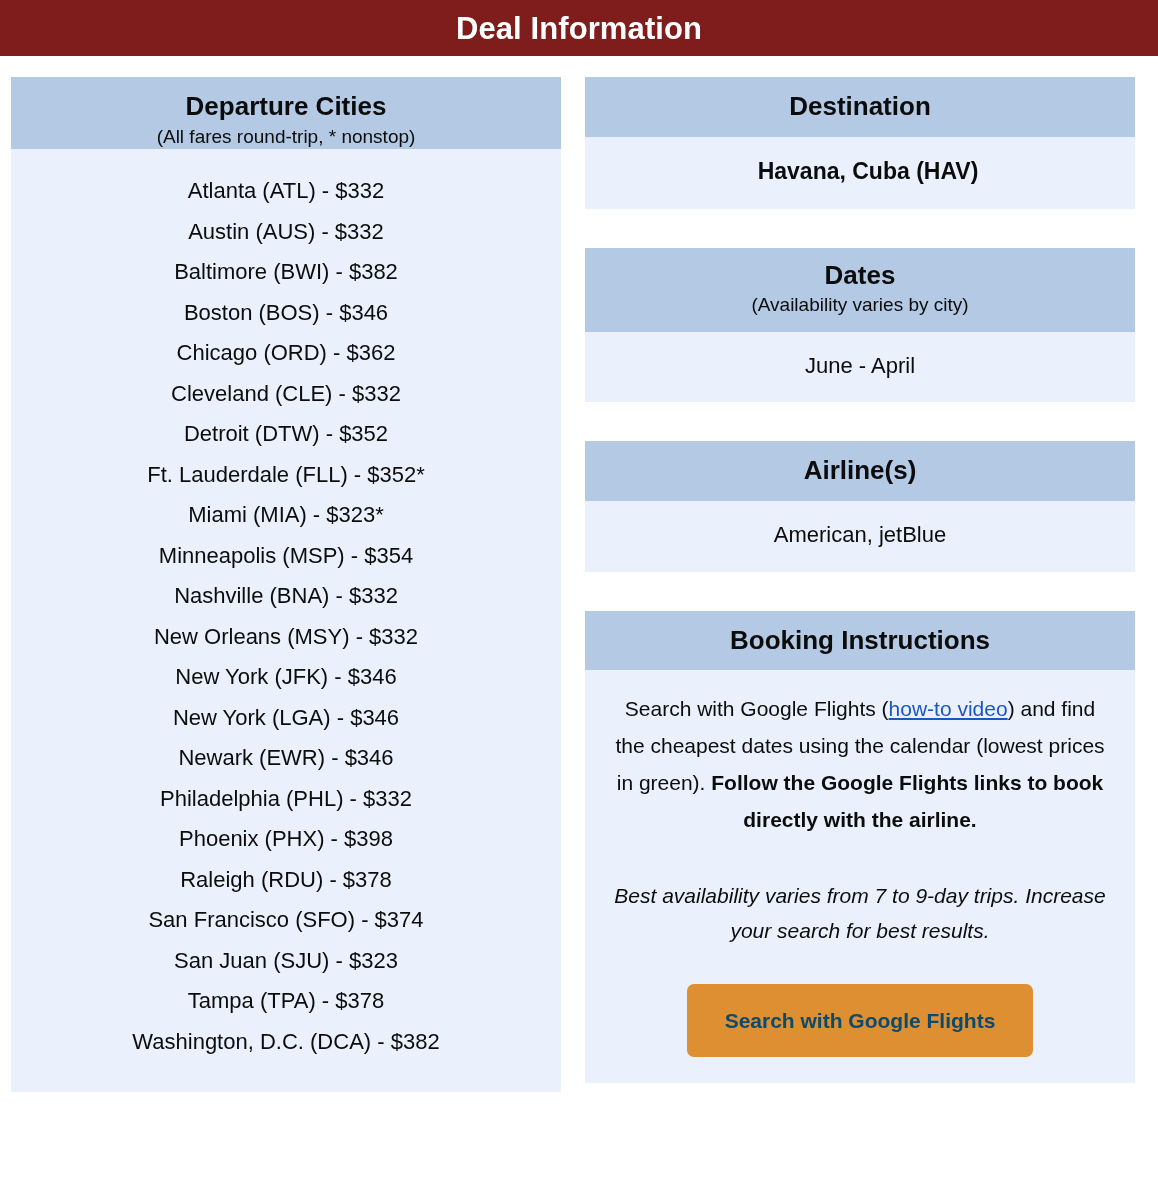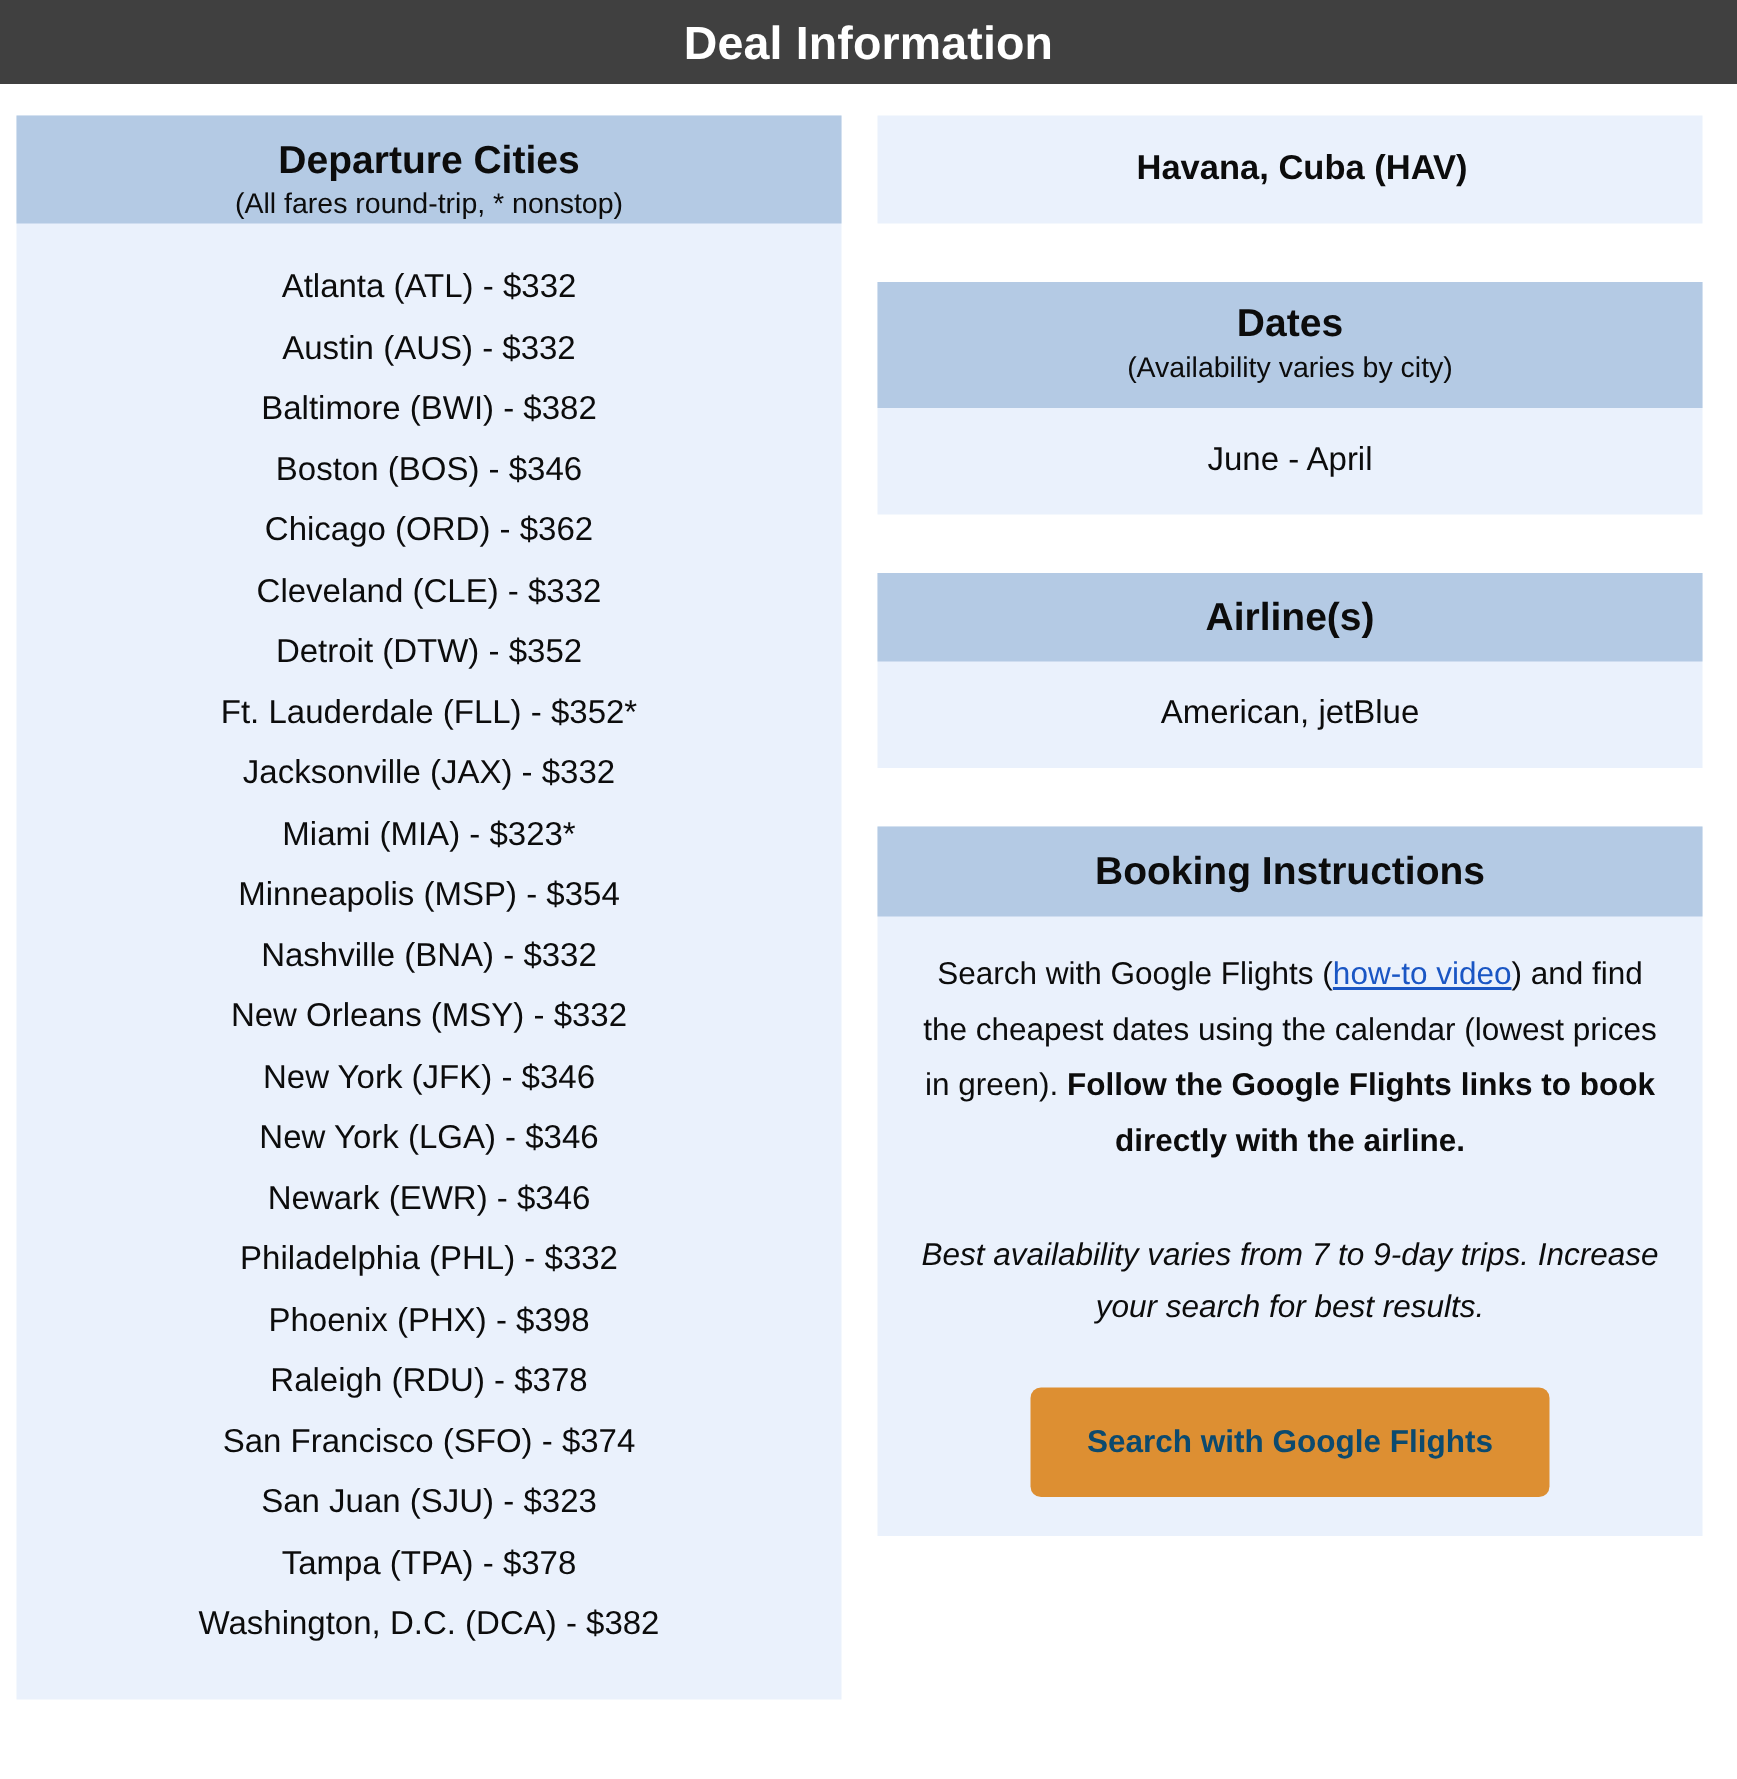--- a/index.html
+++ b/index.html
@@ -19,21 +19,21 @@
     position: relative;
     width: 1158px;
     height: 1186px;
     box-sizing: border-box;
   }
 
   
   .title-bar {
     width: 100%;
     height: 56px;
-    background: #404040;
+    background: #7f1d1d;
     display: flex;
     align-items: center;
     justify-content: center;
   }
   .title-bar .title-text {
     color: #ffffff;
     font-size: 31px;
     font-weight: bold;
     letter-spacing: 0.1px;
     line-height: 1;
@@ -177,21 +177,20 @@
         </div>
         <div class="panel-body dep-body">
           <div class="dep-item">Atlanta (ATL) - $332</div>
           <div class="dep-item">Austin (AUS) - $332</div>
           <div class="dep-item">Baltimore (BWI) - $382</div>
           <div class="dep-item">Boston (BOS) - $346</div>
           <div class="dep-item">Chicago (ORD) - $362</div>
           <div class="dep-item">Cleveland (CLE) - $332</div>
           <div class="dep-item">Detroit (DTW) - $352</div>
           <div class="dep-item">Ft. Lauderdale (FLL) - $352*</div>
-          <div class="dep-item">Jacksonville (JAX) - $332</div>
           <div class="dep-item">Miami (MIA) - $323*</div>
           <div class="dep-item">Minneapolis (MSP) - $354</div>
           <div class="dep-item">Nashville (BNA) - $332</div>
           <div class="dep-item">New Orleans (MSY) - $332</div>
           <div class="dep-item">New York (JFK) - $346</div>
           <div class="dep-item">New York (LGA) - $346</div>
           <div class="dep-item">Newark (EWR) - $346</div>
           <div class="dep-item">Philadelphia (PHL) - $332</div>
           <div class="dep-item">Phoenix (PHX) - $398</div>
           <div class="dep-item">Raleigh (RDU) - $378</div>
@@ -199,20 +198,23 @@
           <div class="dep-item">San Juan (SJU) - $323</div>
           <div class="dep-item">Tampa (TPA) - $378</div>
           <div class="dep-item">Washington, D.C. (DCA) - $382</div>
         </div>
       </div>
     </div>
 
     <div class="col-right">
 
       <div class="panel">
+        <div class="panel-head right-head-single">
+          <span class="head-title">Destination</span>
+        </div>
         <div class="panel-body value-strong">Havana, Cuba (HAV)</div>
       </div>
 
       <div class="panel">
         <div class="panel-head">
           <span class="head-title">Dates</span>
           <span class="head-sub">(Availability varies by city)</span>
         </div>
         <div class="panel-body value-plain">June - April</div>
       </div>

